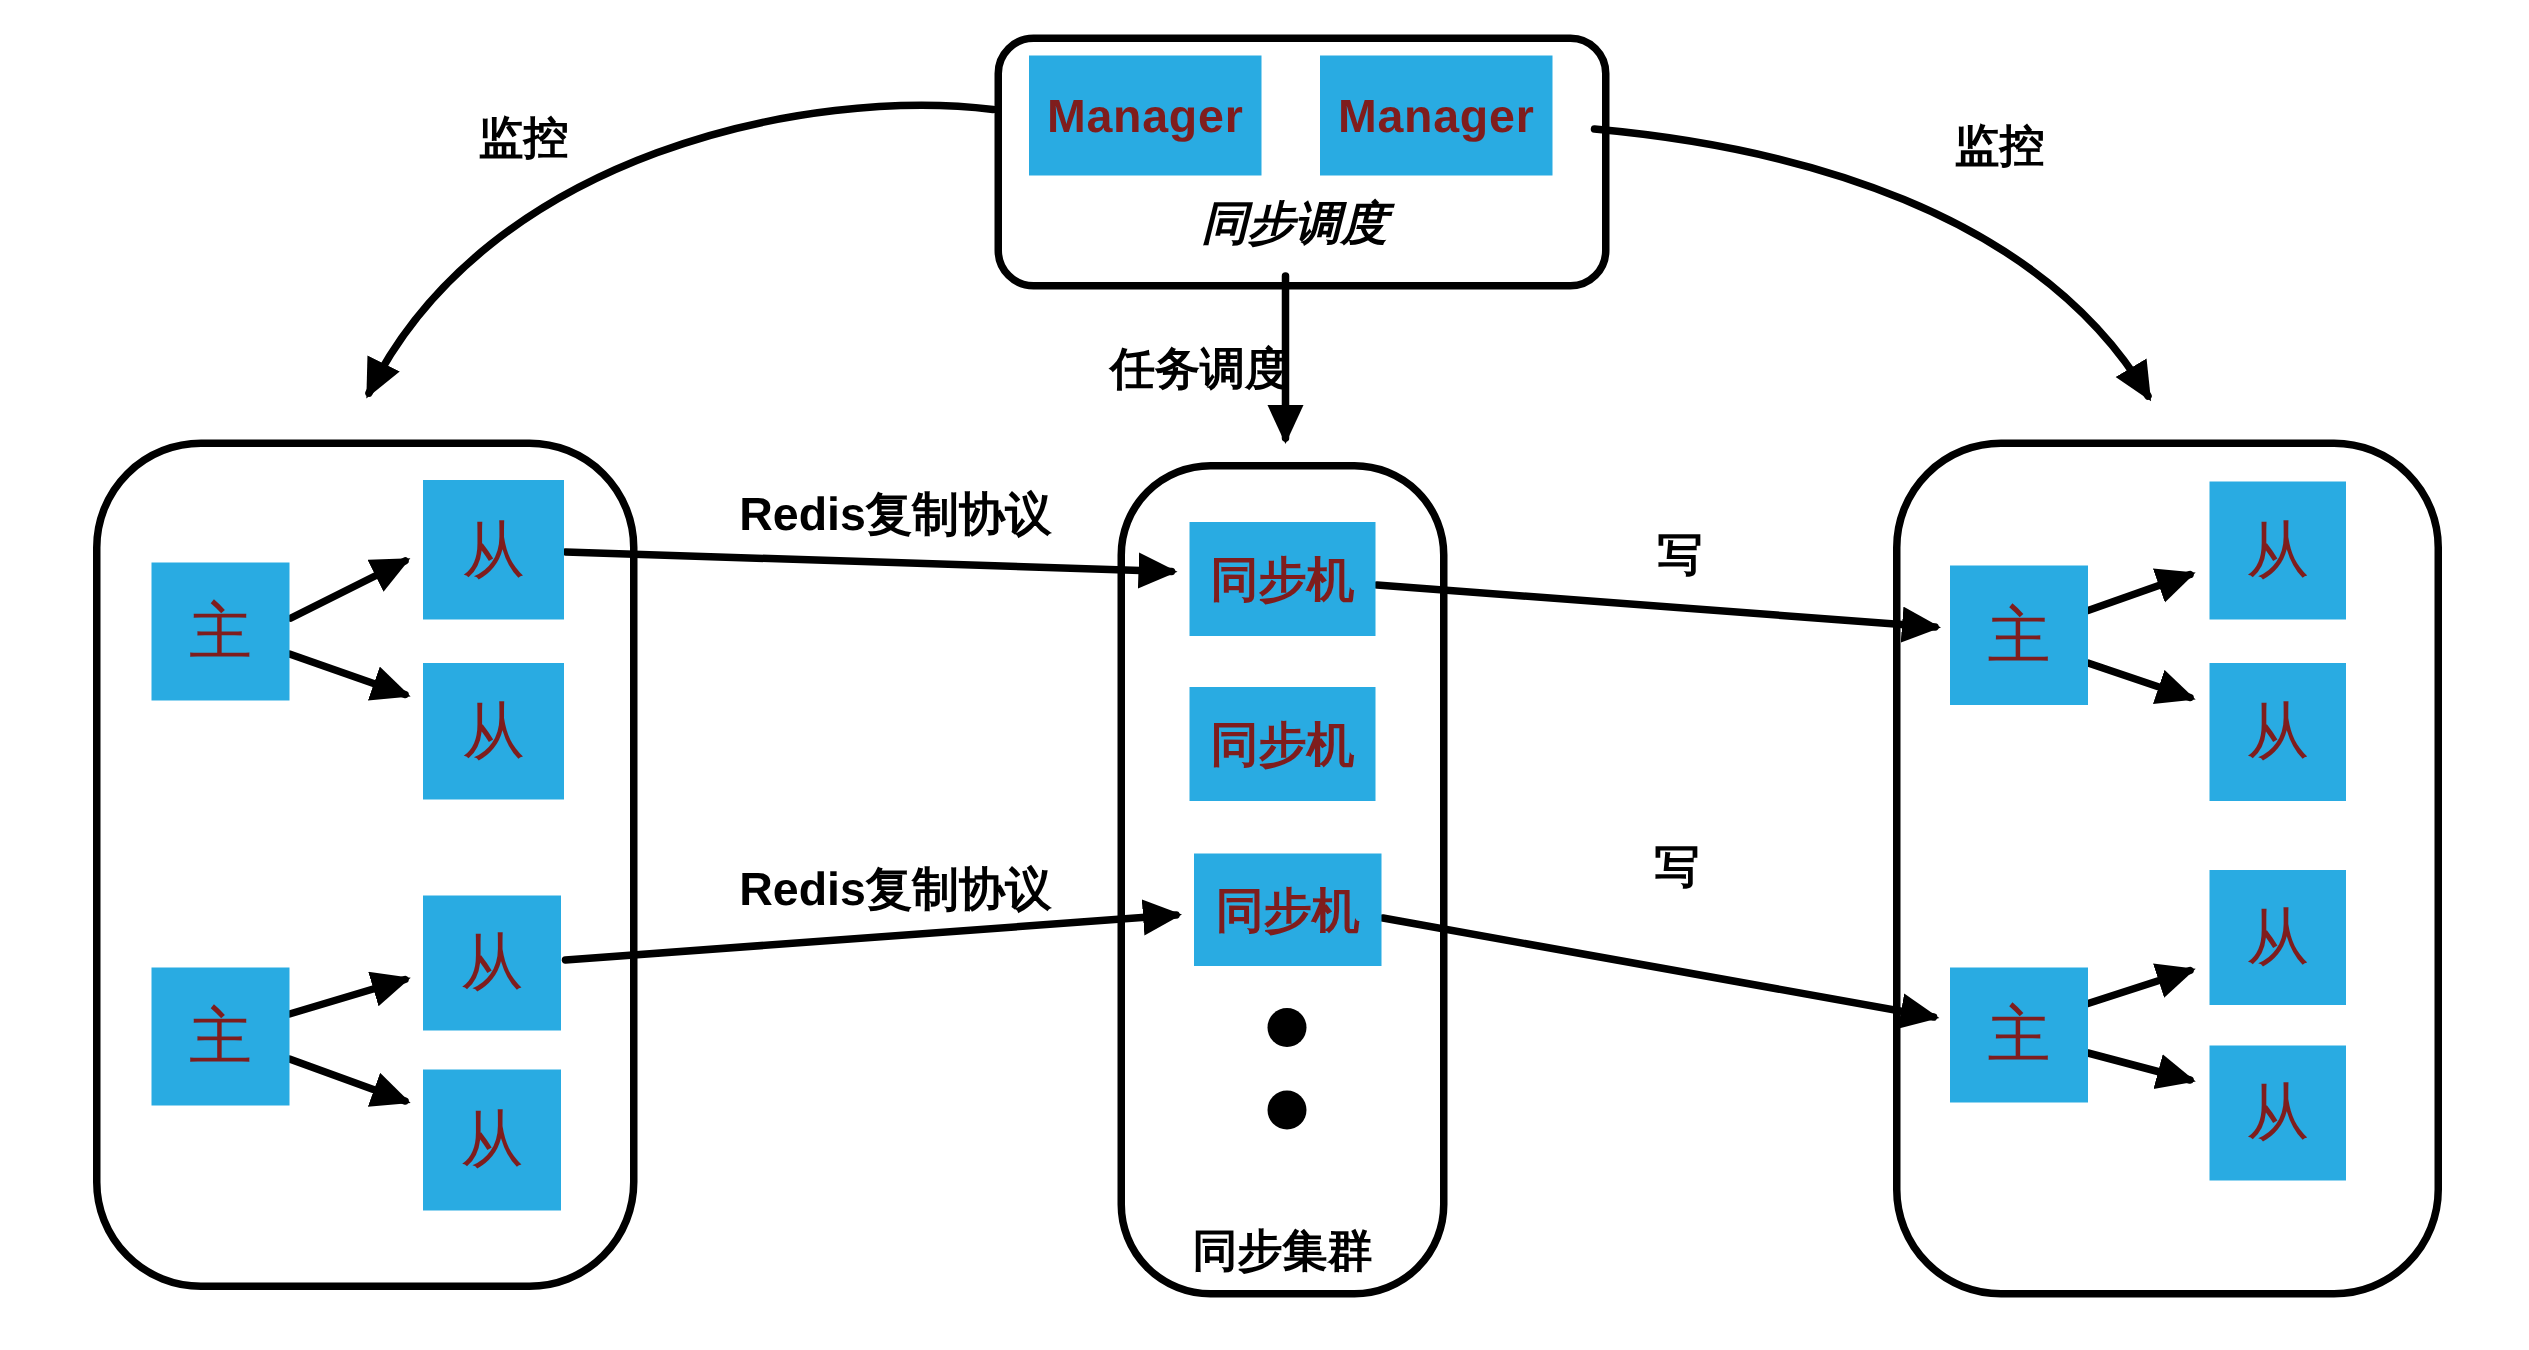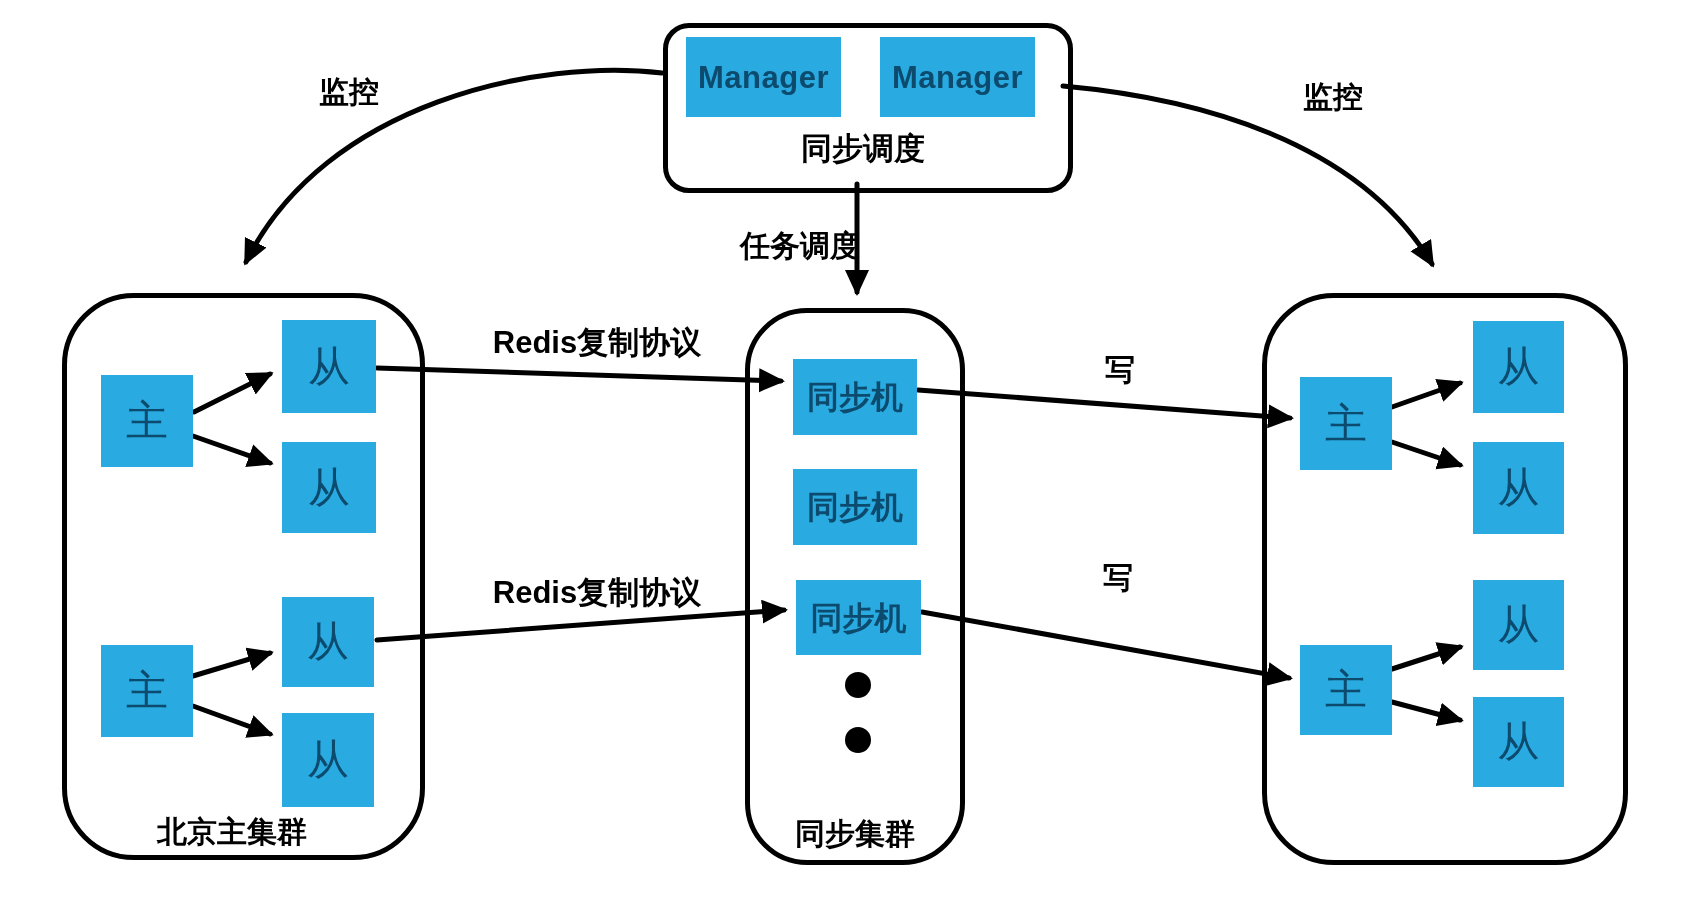--- a/index.html
+++ b/index.html
@@ -8,26 +8,26 @@
     font-family:"Liberation Sans","DejaVu Sans",sans-serif;color:#000;
   }
   .cluster{
     position:absolute;border:5px solid #000;border-radius:72px;background:transparent;
   }
   .scheduler{
     position:absolute;border:5px solid #000;border-radius:26px;background:#fff;
   }
   svg.wires{position:absolute;left:0;top:0;pointer-events:none;}
   .node{
-    position:absolute;background:var(--accent,#29ABE2);color:#0c4a6e;
+    position:absolute;background:var(--accent,#29ABE2);color:#7f1d1d;
     display:flex;align-items:center;justify-content:center;
     text-align:right;line-height:1;
   }
   .node.cjk{font-size:42px;font-weight:400;}
-  .node.sync{font-size:32px;font-weight:700;margin-top:11px;}
+  .node.sync{font-size:32px;font-weight:700;}
   .node.mgr{font-size:31px;font-weight:600;letter-spacing:0.5px;}
   .elabel{
     position:absolute;font-weight:700;font-size:30px;white-space:nowrap;
     transform:translateX(-50%);color:#000;margin-left:10px;
   }
   .clabel{
     position:absolute;font-weight:700;font-size:30px;white-space:nowrap;
     transform:translateX(-50%);color:#000;
   }
   .dot{
@@ -64,29 +64,28 @@
       <path d="M193,706 L270,734" marker-end="url(#ah)"></path>
       <path d="M1392,407 L1460,383" marker-end="url(#ah)"></path>
       <path d="M1392,442 L1460,465" marker-end="url(#ah)"></path>
       <path d="M1392,669 L1460,647" marker-end="url(#ah)"></path>
       <path d="M1392,702 L1460,720" marker-end="url(#ah)"></path>
     </g>
   </svg>
 
   <div class="node mgr" style="left:686px;top:37px;width:155px;height:80px;">Manager</div>
   <div class="node mgr" style="left:880px;top:37px;width:155px;height:80px;">Manager</div>
-  <div class="clabel" style="left:863px;top:128px;font-size:31px;">同步调度</div>
+  <div class="clabel" style="left:863px;top:128px;font-size:31px;font-style:italic;">同步调度</div>
 
   <div class="node cjk" style="left:101px;top:375px;width:92px;height:92px;">主</div>
   <div class="node cjk" style="left:282px;top:320px;width:94px;height:93px;">从</div>
   <div class="node cjk" style="left:282px;top:442px;width:94px;height:91px;">从</div>
   <div class="node cjk" style="left:101px;top:645px;width:92px;height:92px;">主</div>
   <div class="node cjk" style="left:282px;top:597px;width:92px;height:90px;">从</div>
   <div class="node cjk" style="left:282px;top:713px;width:92px;height:94px;">从</div>
-  <div class="clabel" style="left:232px;top:812px;">北京主集群</div>
 
   <div class="node sync" style="left:793px;top:348px;width:124px;height:76px;">同步机</div>
   <div class="node sync" style="left:793px;top:458px;width:124px;height:76px;">同步机</div>
   <div class="node sync" style="left:796px;top:569px;width:125px;height:75px;">同步机</div>
   <div class="dot" style="left:845px;top:672px;"></div>
   <div class="dot" style="left:845px;top:727px;"></div>
   <div class="clabel" style="left:855px;top:814px;">同步集群</div>
 
   <div class="node cjk" style="left:1300px;top:377px;width:92px;height:93px;">主</div>
   <div class="node cjk" style="left:1473px;top:321px;width:91px;height:92px;">从</div>

